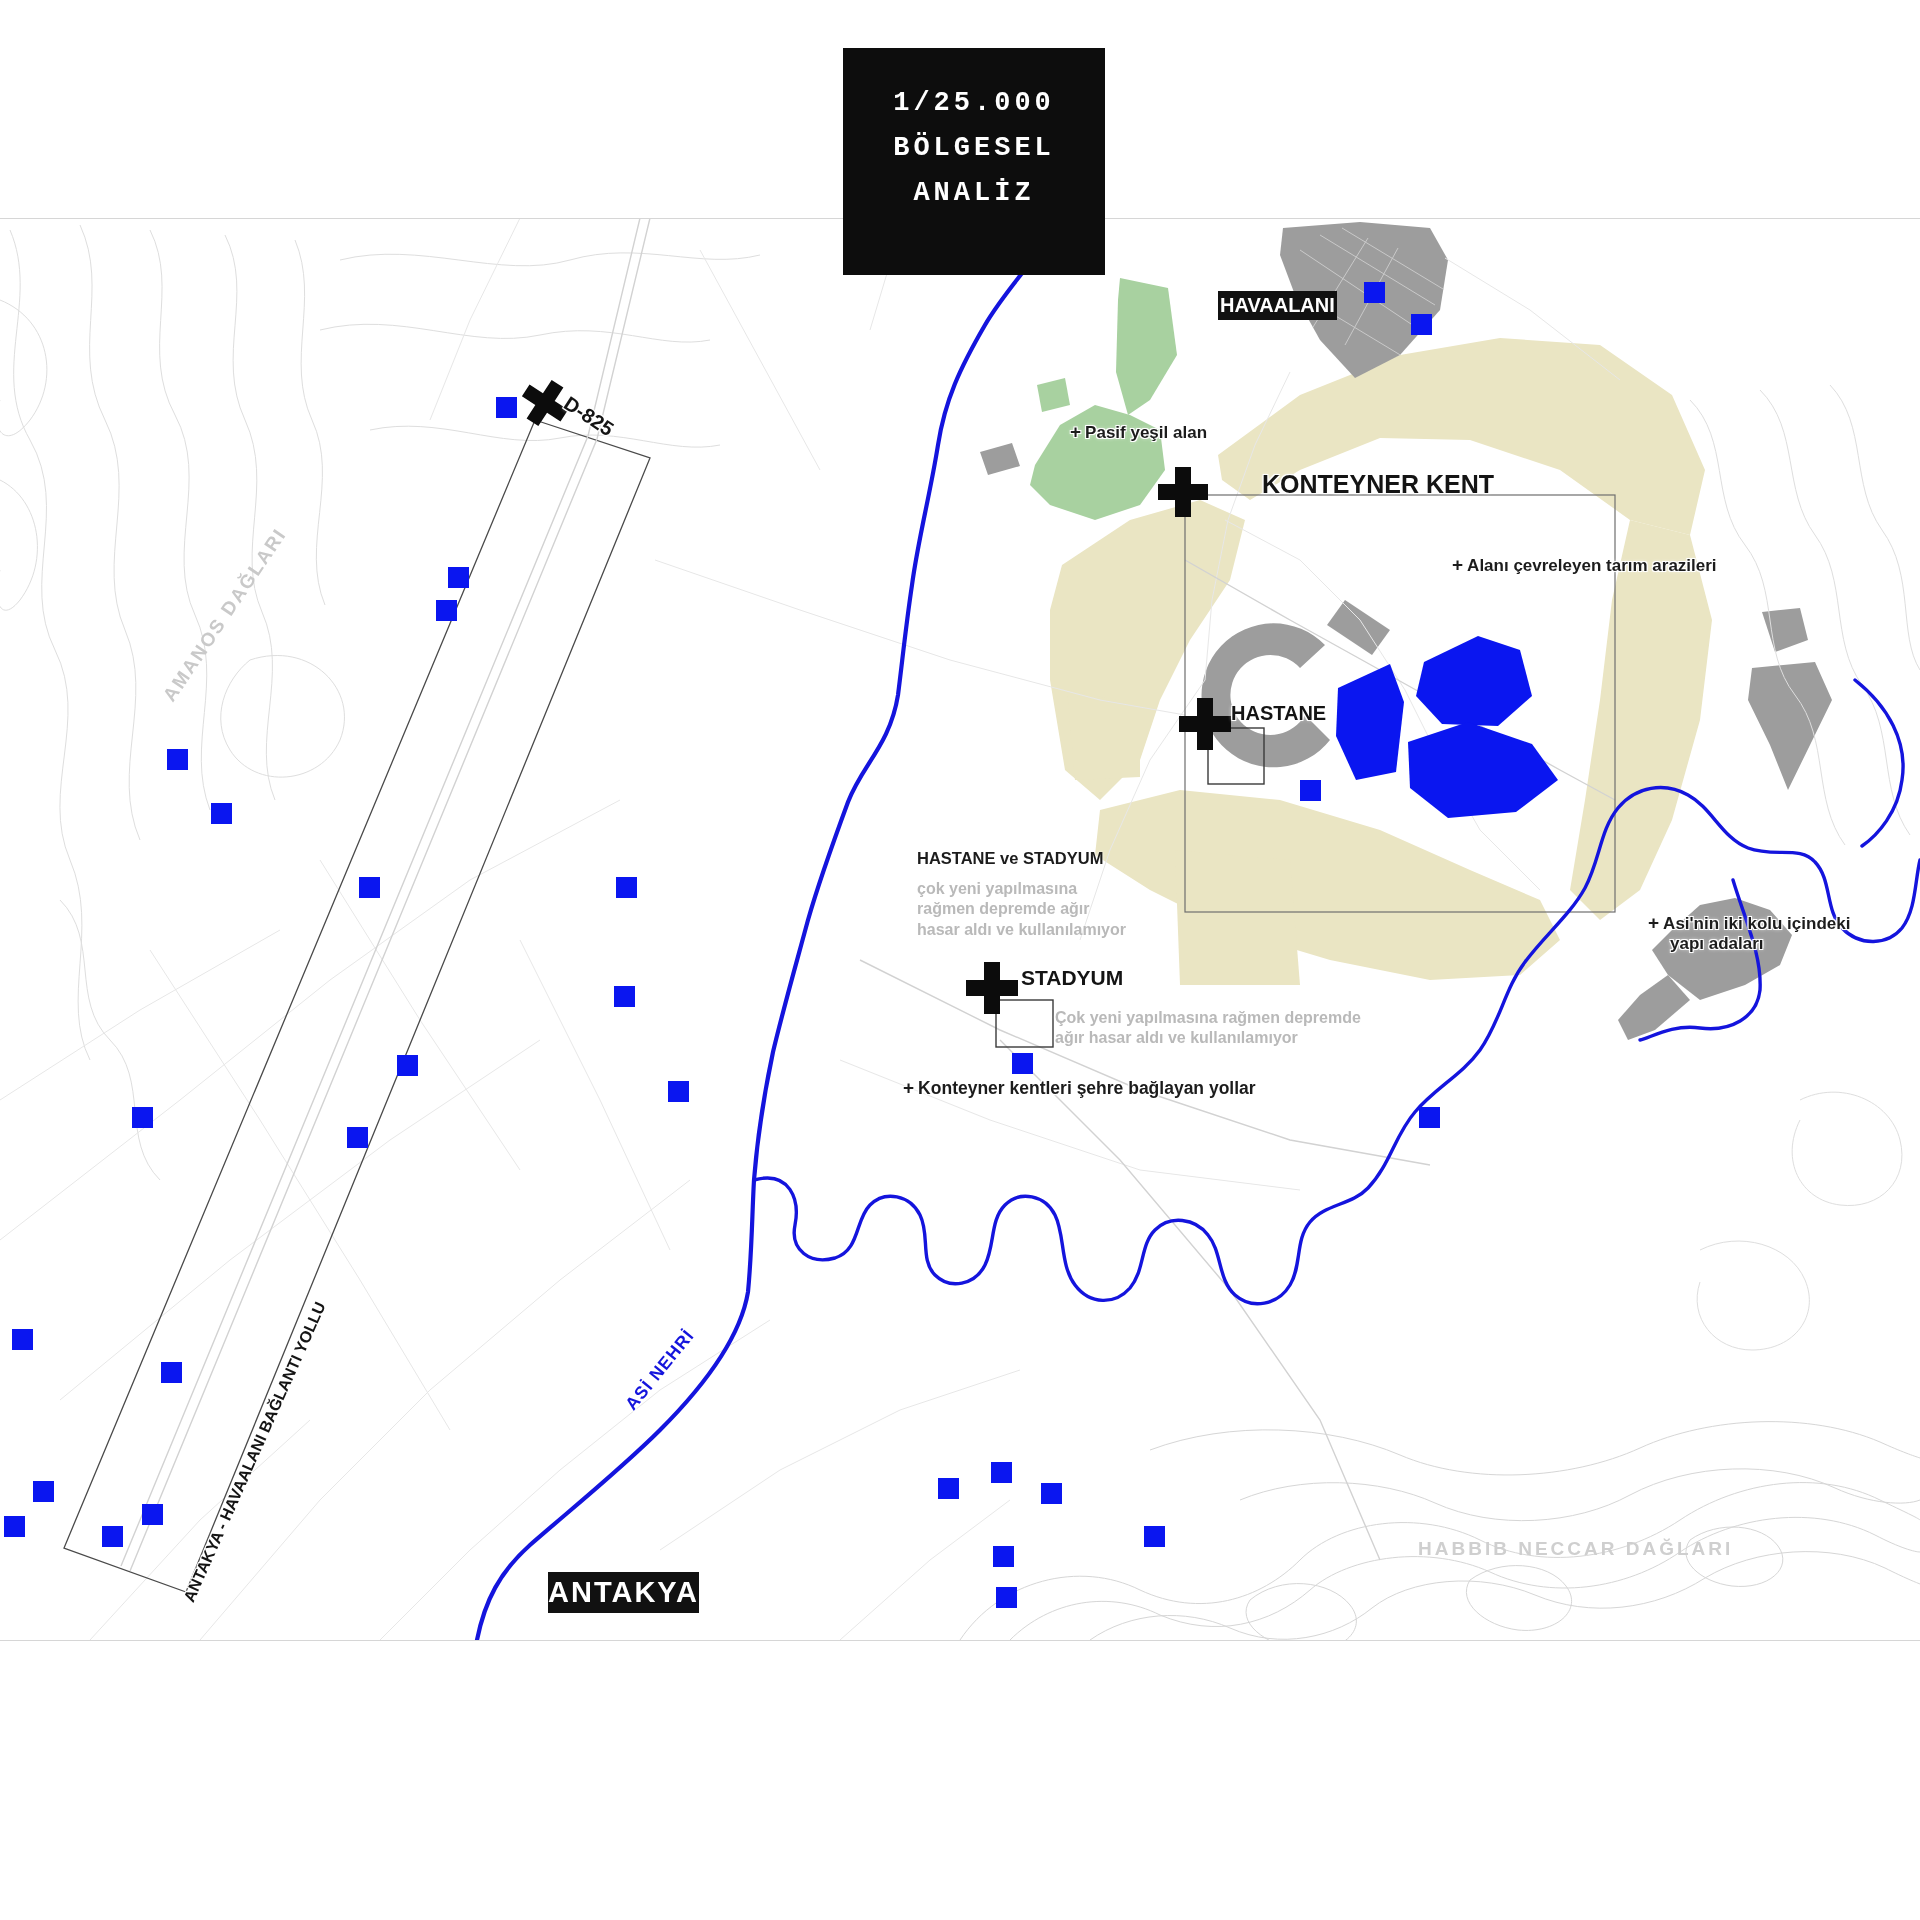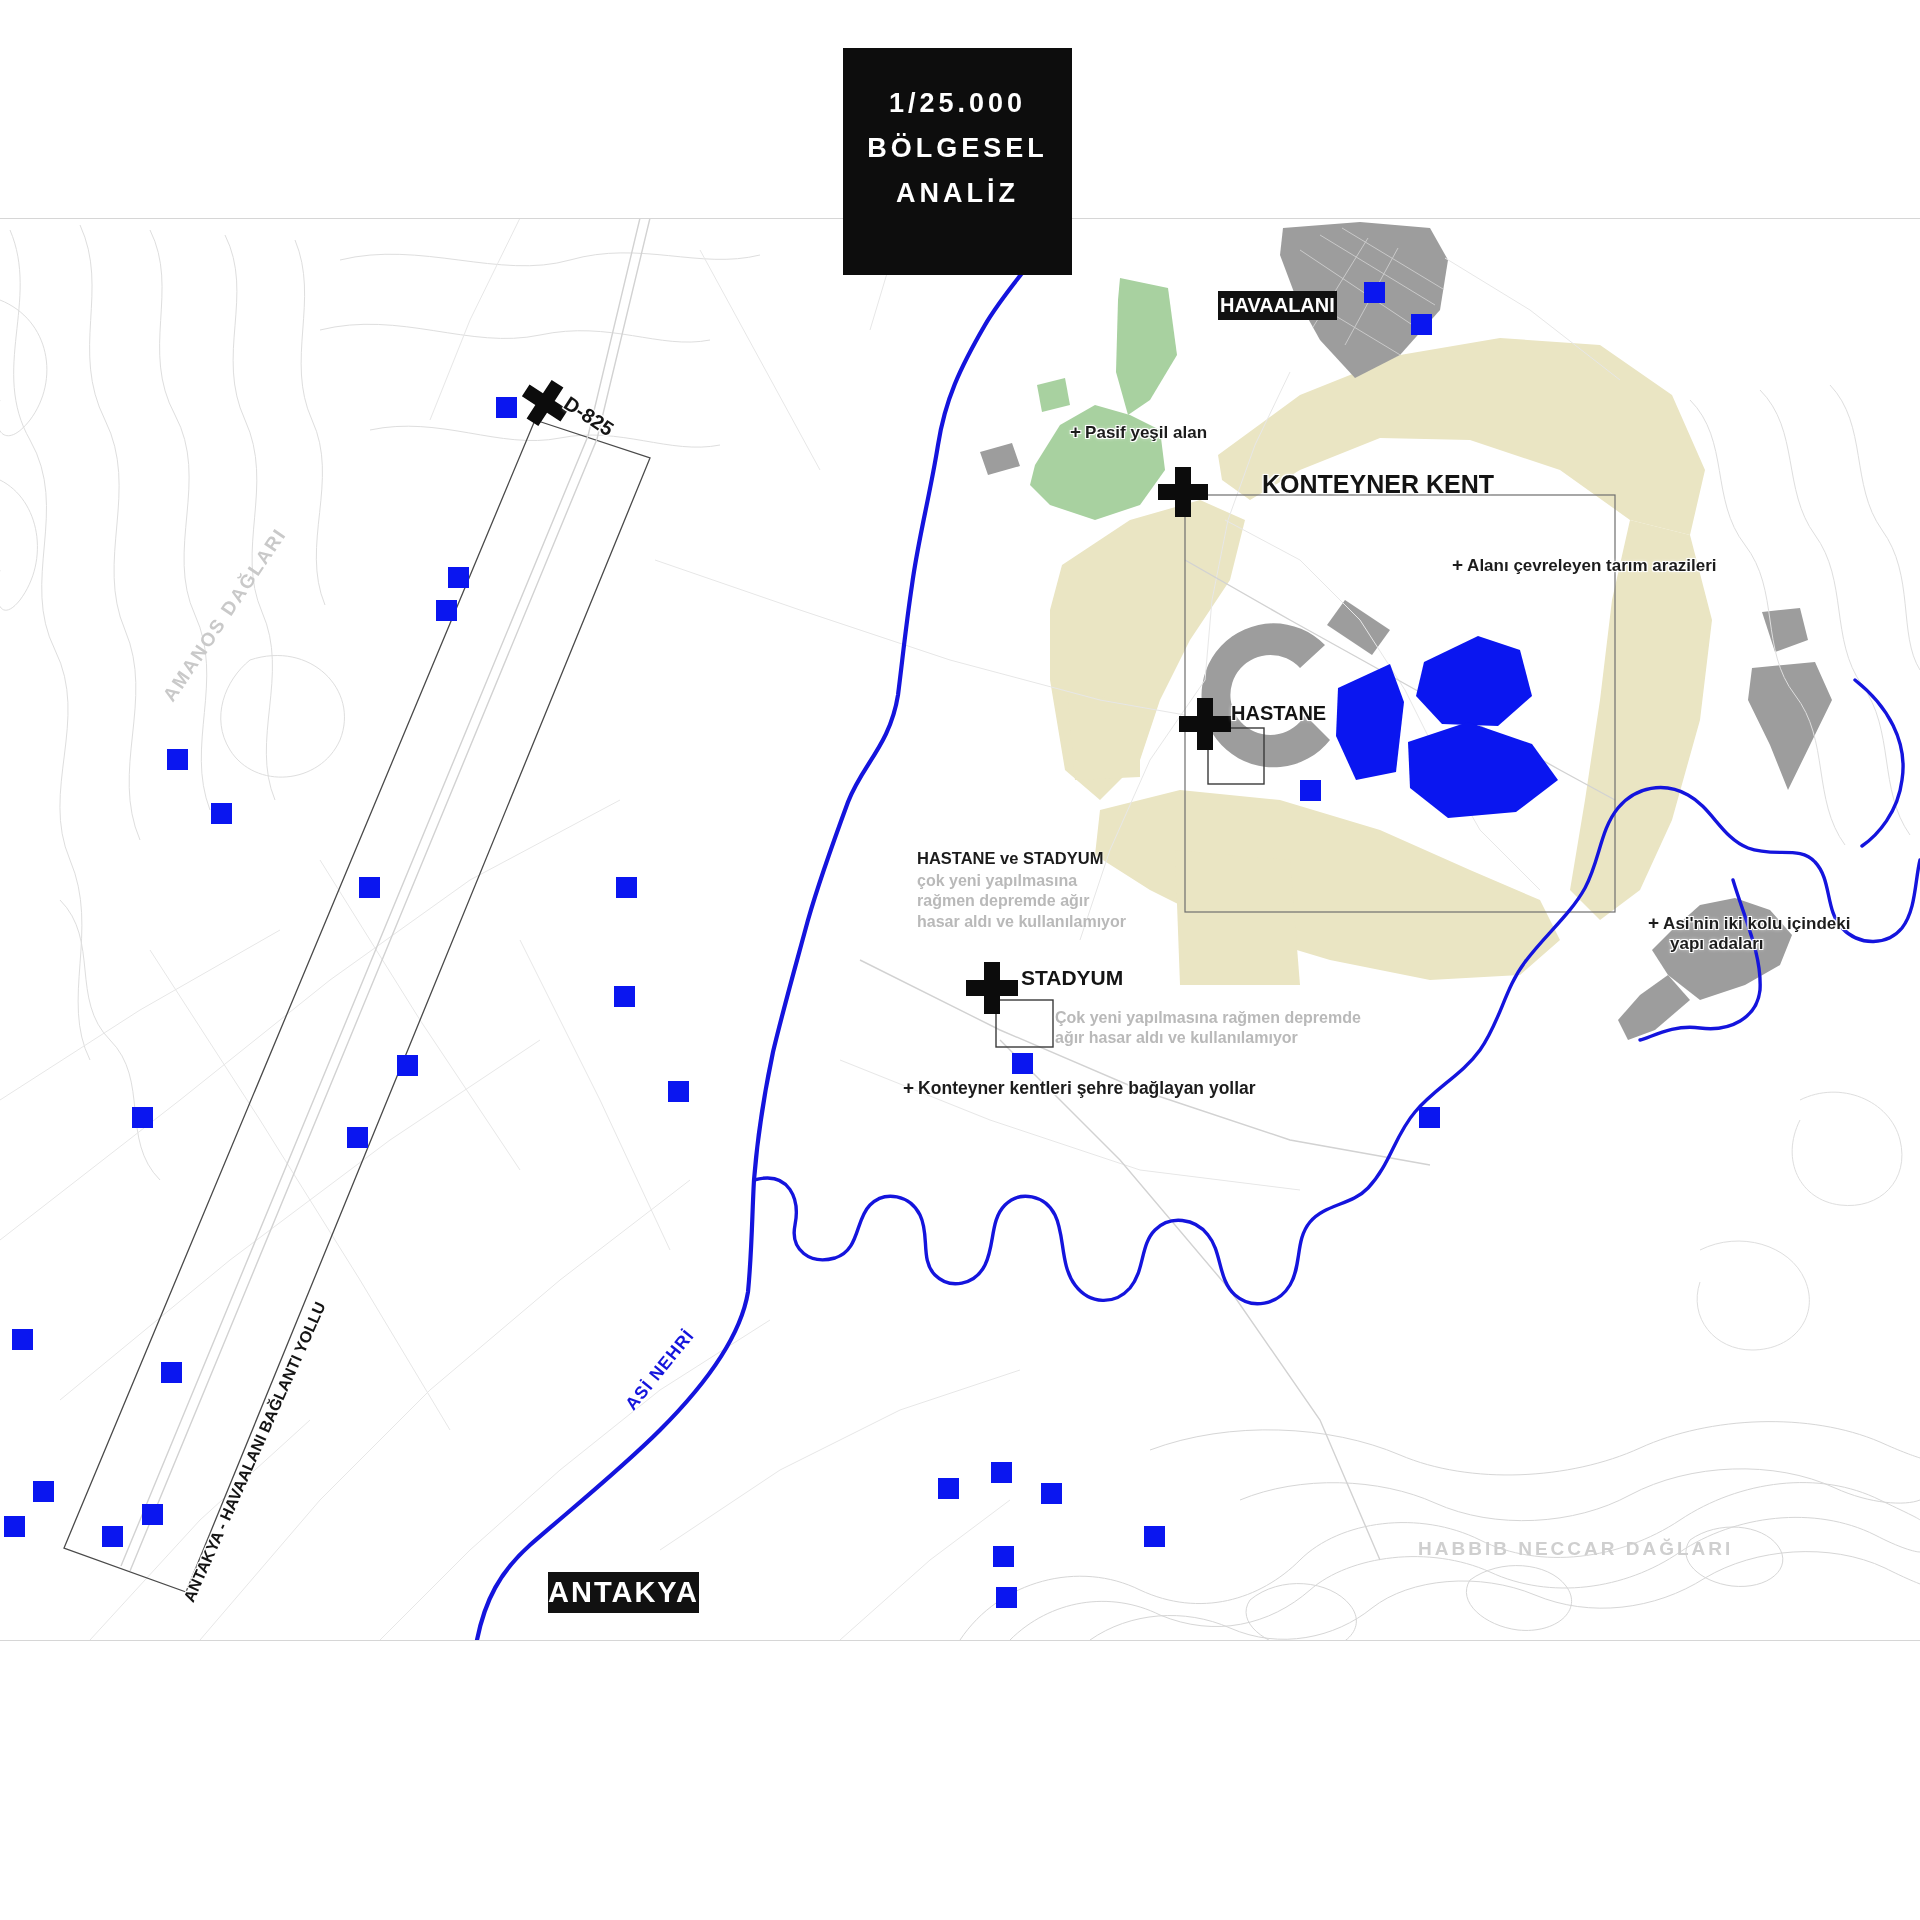--- a/index.html
+++ b/index.html
@@ -33,31 +33,31 @@
   
   .maplabel{position:absolute;font-weight:bold;color:#141414;white-space:nowrap;
     text-shadow:-1px -1px 0 #fff,1px -1px 0 #fff,-1px 1px 0 #fff,1px 1px 0 #fff,0 0 4px #fff;}
   .boxlabel{position:absolute;background:var(--labelbg);color:#ffffff;font-weight:bold;white-space:nowrap;}
   .annot{position:absolute;font-weight:bold;color:#1c1c1c;white-space:nowrap;font-size:17px;
     text-shadow:-1px -1px 0 #fff,1px -1px 0 #fff,-1px 1px 0 #fff,1px 1px 0 #fff,0 0 4px #fff;}
   .annot .plus{font-size:19px;margin-right:4px;}
   .graynote{position:absolute;font-weight:bold;color:#b9b9b9;font-size:16px;line-height:1.28;
     text-shadow:0 0 3px #fff;}
   .mountain{position:absolute;font-weight:bold;color:#c9c9c9;white-space:nowrap;}
-  .title-box{position:absolute;left:843px;top:48px;width:229px;height:227px;background:#0d0d0d;
+  .title-box{position:absolute;left:843px;top:48px;width:262px;height:227px;background:#0d0d0d;
     color:#ffffff;text-align:center;font-weight:bold;font-size:27px;letter-spacing:4px;
-    padding-top:0;box-sizing:border-box;}
+    padding-top:0;box-sizing:border-box;font-family:Liberation Mono, monospace;}
   .title-box .tline{line-height:45px;}
   .title-box .tline:first-child{margin-top:33px;}
   .bluesq{position:absolute;width:21px;height:21px;background:var(--marker);}
   .distances{position:absolute;left:1186px;top:918px;font-weight:bold;color:#151515;
     font-size:16.5px;line-height:1.5;white-space:nowrap;
     text-shadow:-1px -1px 0 #fff,1px -1px 0 #fff,-1px 1px 0 #fff,1px 1px 0 #fff;}
   .hs-block{position:absolute;left:917px;top:849px;width:230px;}
-  .hs-block .hs-title{font-weight:bold;color:#1c1c1c;font-size:16.5px;margin-bottom:3px;
+  .hs-block .hs-title{font-weight:bold;color:#1c1c1c;font-size:16.5px;margin-bottom:11px;
     text-shadow:0 0 3px #fff;}
 </style>
 </head>
 <body>
 
 <div class="stage">
 
   <svg class="map" width="1920" height="1920" viewBox="0 0 1920 1920">
     <defs>
       <clipPath id="mapclip">

